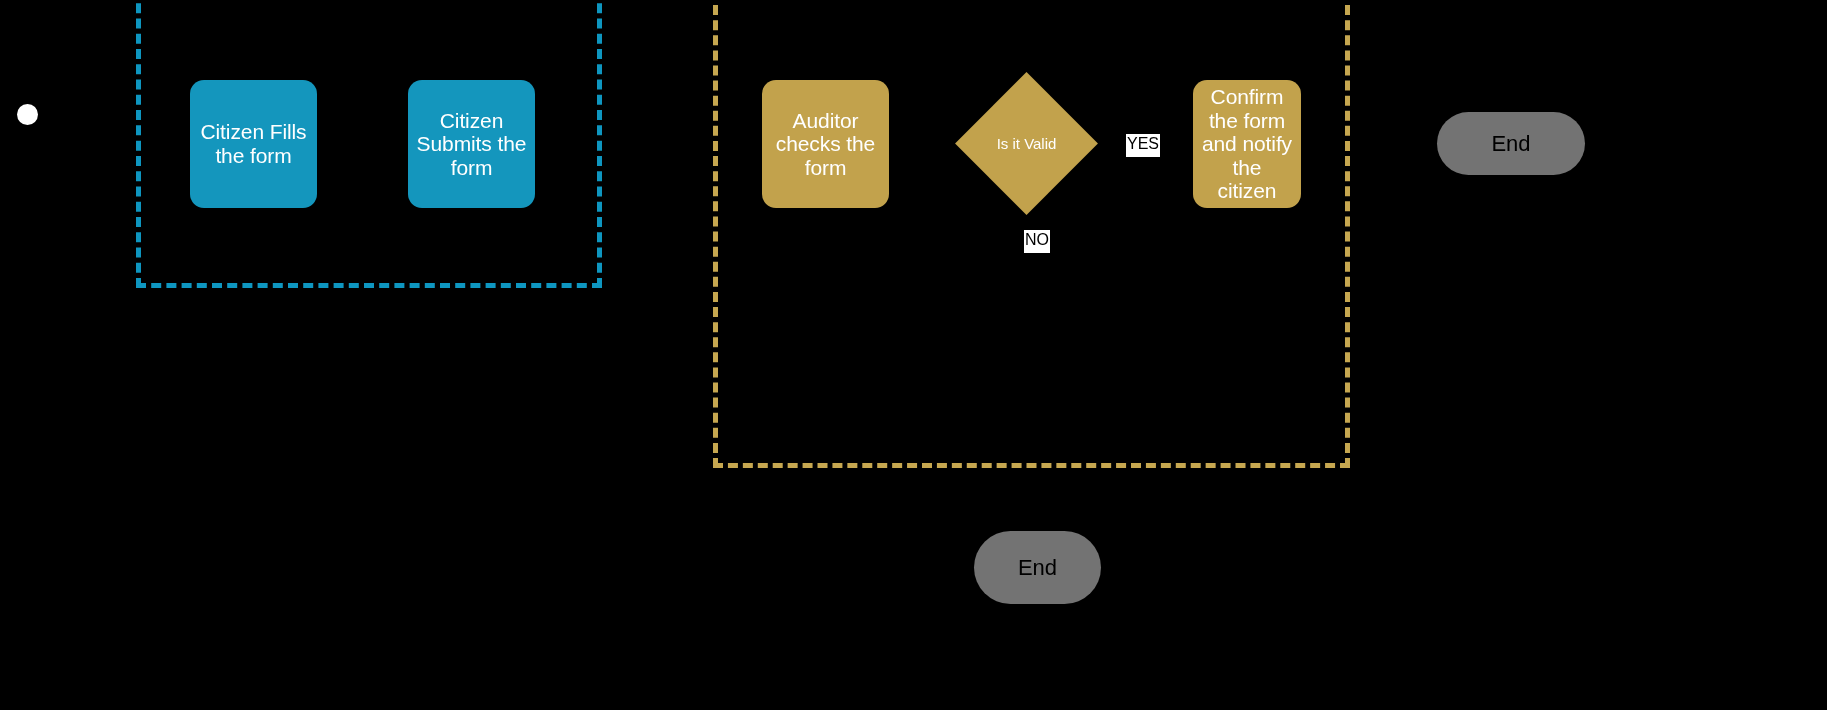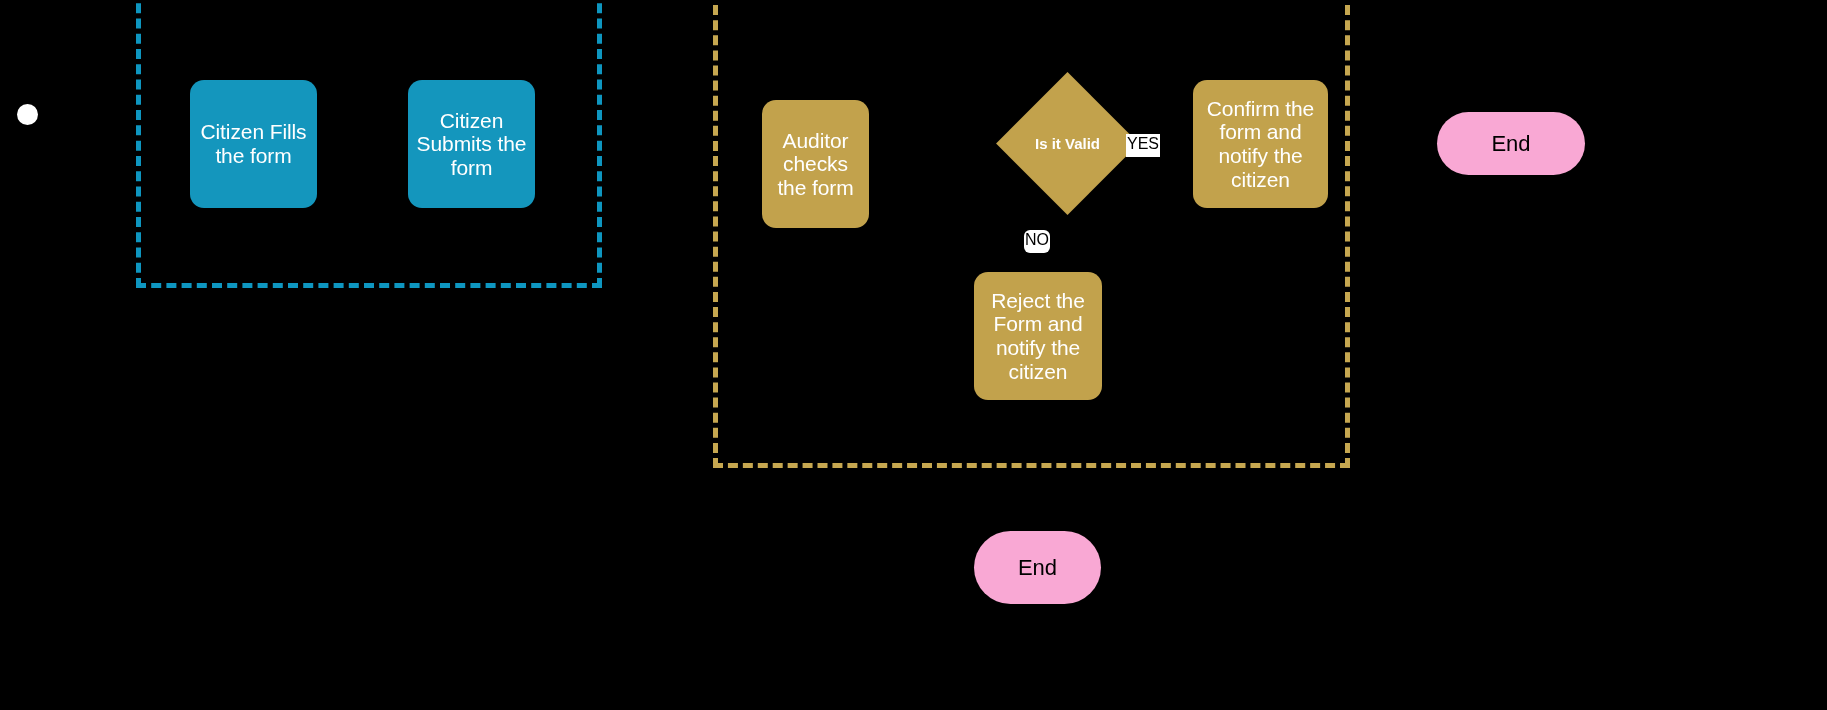--- a/index.html
+++ b/index.html
@@ -64,32 +64,31 @@
     font-size: 21px;
     line-height: 1.12;
     padding: 4px 8px;
     letter-spacing: -0.1px;
   }
   .process.blue { background: #1496bd; }
   .process.gold { background: #c2a24c; }
 
   .p-fill    { left: 190px; top: 80px;  width: 127px; height: 128px; }
   .p-submit  { left: 408px; top: 80px;  width: 127px; height: 128px; }
-  .p-audit   { left: 762px; top: 80px;  width: 107px; height: 128px; margin-top: 20px; }
-  .p-confirm { left: 1193px; top: 80px; width: 135px; height: 128px; }
+  .p-audit   { left: 762px; top: 80px;  width: 127px; height: 128px; }
+  .p-confirm { left: 1193px; top: 80px; width: 108px; height: 128px; }
   .p-reject  { left: 974px; top: 272px; width: 128px; height: 128px; }
 
   
   .decision {
     position: absolute;
-    left: 1017px;
+    left: 976px;
     top: 93px;
     width: 101px;
     height: 101px;
-    font-weight: bold;
   }
   .decision .shape {
     position: absolute;
     inset: 0;
     background: #c2a24c;
     transform: rotate(45deg);
   }
   .decision .dlabel {
     position: absolute;
     inset: 0;
@@ -106,26 +105,26 @@
   .edge-label {
     position: absolute;
     background: #ffffff;
     color: #000000;
     font-size: 16px;
     line-height: 1;
     padding: 2px 1px 5px 1px;
     white-space: nowrap;
   }
   .lbl-yes { left: 1126px; top: 134px; }
-  .lbl-no  { left: 1024px; top: 230px; border-radius: 6px; }
+  .lbl-no  { left: 1024px; top: 230px; }
 
   
   .end-node {
     position: absolute;
-    background: #f9a8d4;
+    background: #737373;
     color: #000000;
     border-radius: 999px;
     display: flex;
     align-items: center;
     justify-content: center;
     font-size: 22px;
   }
   .end-right  { left: 1437px; top: 112px; width: 148px; height: 63px; }
   .end-bottom { left: 974px;  top: 531px; width: 127px; height: 73px; }
 </style>
@@ -149,19 +148,18 @@
     <div class="shape"></div>
     <div class="dlabel">Is it Valid</div>
   </div>
 
   <div class="edge-label lbl-yes">YES</div>
 
   <div class="edge-label lbl-no">NO</div>
 
   <div class="process gold p-confirm">Confirm the form and notify the citizen</div>
 
-  <div class="process gold p-reject">Reject the Form and notify the citizen</div>
 
   <div class="end-node end-right">End</div>
 
   <div class="end-node end-bottom">End</div>
 
 </div>
 
 </body></html>

